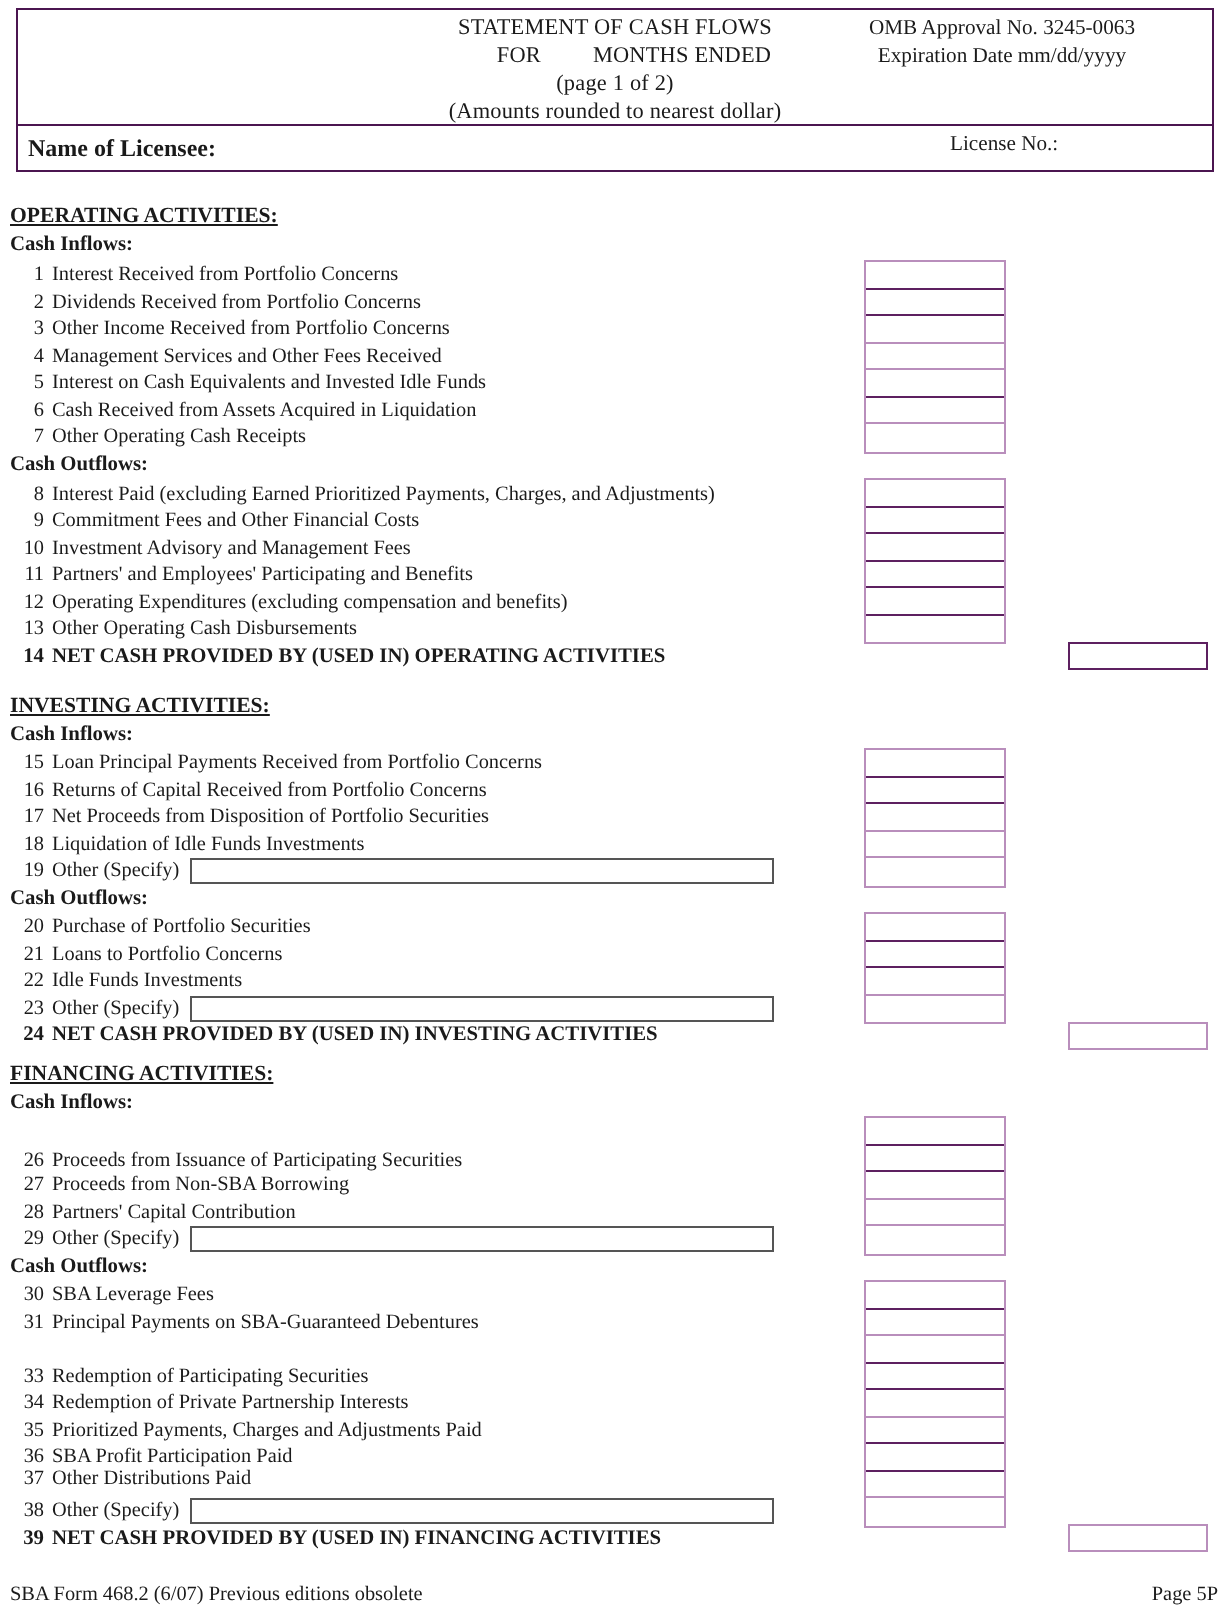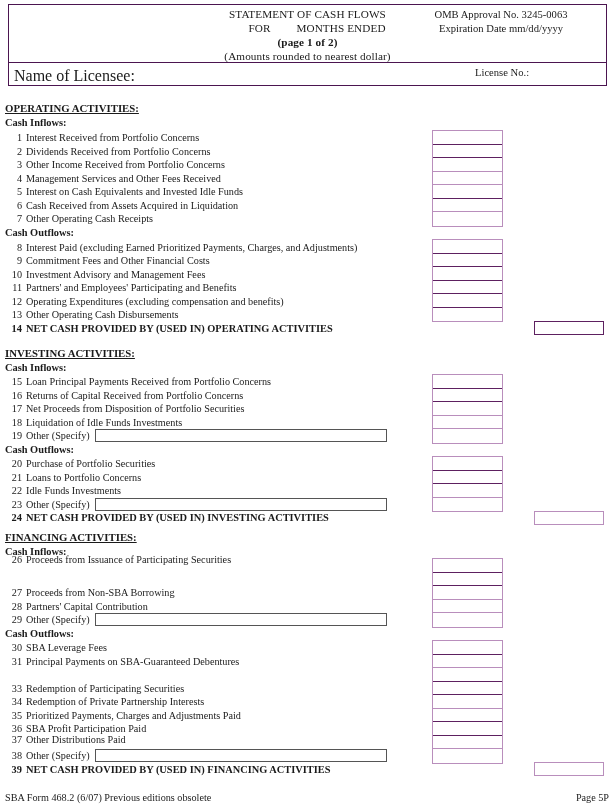--- a/index.html
+++ b/index.html
@@ -37,40 +37,41 @@
     right: 0;
     top: 3px;
     text-align: center;
     font-size: 11.2px;
     line-height: 13.6px;
     letter-spacing: 0.1px;
   }
   .title-l1 { display:block; }
   .title-l2 { display:block; }
   .title-l2 .for-word { margin-right: 26px; margin-left: 19px; }
-  .title-l3 { display:block; margin-top: 1px; font-weight: bold; }
+  .title-l3 { display:block; margin-top: 1px; }
   .title-l4 { display:block; }
   .omb-block {
     position: absolute;
     right: 5px;
     top: 3px;
     text-align: center;
     font-size: 10.6px;
     line-height: 13.6px;
     width: 200px;
   }
   .header-bottom {
     position: relative;
     height: 22px;
   }
   .licensee-label {
     position: absolute;
     left: 5px;
     top: 4px;
-    font-size: 16px;
+    font-size: 12px;
+    font-weight: bold;
   }
   .licenseno-label {
     position: absolute;
     left: 466px;
     top: 4px;
     font-size: 10.6px;
   }
 
   
   .sheet { position: absolute; left: 0; top: 0; width: 616px; height: 812px; }
@@ -257,21 +258,21 @@
     <div class="box-cell alt"></div>
     <div class="box-cell"></div>
   </div>
 
   <div class="line-row total" style="top:512px"><span class="num">24</span><span>NET CASH PROVIDED BY (USED IN) INVESTING ACTIVITIES</span></div>
   <div class="total-box light" style="top:510.5px"></div>
 
   <div class="section-head" style="top:531px">FINANCING ACTIVITIES:</div>
   <div class="sub-head" style="top:545.5px">Cash Inflows:</div>
 
-  <div class="line-row" style="top:554px"><span class="num">26</span><span>Proceeds from Issuance of Participating Securities</span></div>
+  <div class="line-row" style="top:575px"><span class="num">26</span><span>Proceeds from Issuance of Participating Securities</span></div>
   <div class="line-row" style="top:587px"><span class="num">27</span><span>Proceeds from Non-SBA Borrowing</span></div>
   <div class="line-row" style="top:600.5px"><span class="num">28</span><span>Partners' Capital Contribution</span></div>
   <div class="line-row" style="top:614px"><span class="num">29</span><span>Other (Specify)</span></div>
   <div class="specify-box" style="left:95px; top:613px; width:292px"></div>
 
   <div class="box-group" style="top:558px">
     <div class="box-cell"></div>
     <div class="box-cell"></div>
     <div class="box-cell alt"></div>
     <div class="box-cell alt"></div>

